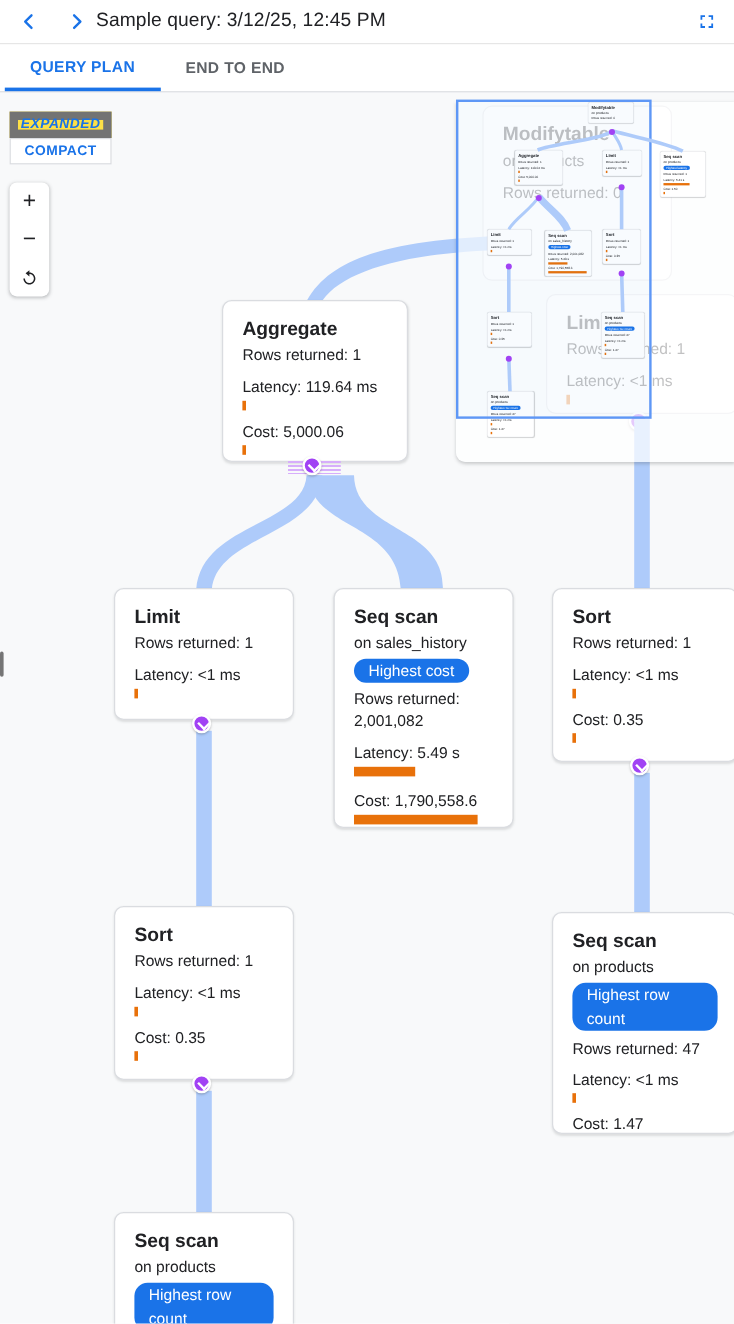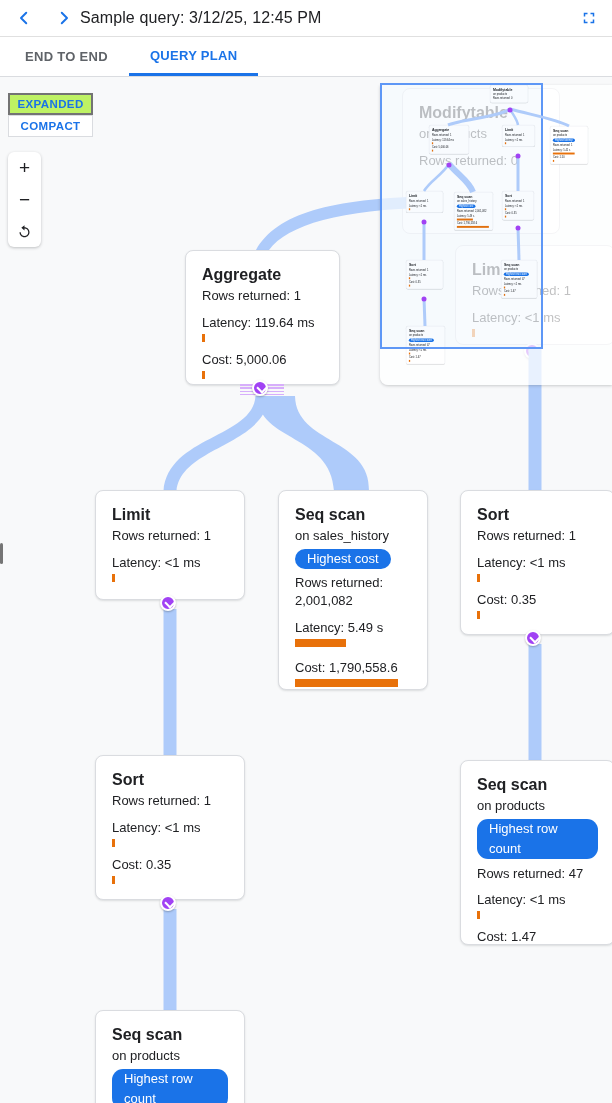--- a/index.html
+++ b/index.html
@@ -48,21 +48,21 @@
              padding:13px 16px; z-index:1; }
 
   
   .links { position:absolute; left:0; top:0; z-index:2; pointer-events:none; }
 
   
   .mode-btns { position:absolute; left:8px; top:93px; z-index:6; display:flex; flex-direction:column; }
   .mode-btn { width:85px; height:22px; font-size:11.5px; font-weight:700; letter-spacing:.4px;
               color:#1a73e8; background:#fff; border:1px solid #dadce0; display:flex;
               align-items:center; justify-content:center; cursor:pointer; font-family:inherit; }
-  .mode-btn.active { background:#bef264; border:2px solid #737373; }
+  .mode-btn.active { background:#fde047; border:7px solid #737373;font-style:italic; }
   .zoomctl { position:absolute; left:8px; top:152px; width:33px; height:95px; background:#fff;
              border-radius:6px; box-shadow:0 1px 3px rgba(60,64,67,.3); z-index:6;
              display:flex; flex-direction:column; }
   .zbtn { flex:1; display:flex; align-items:center; justify-content:center; font-size:19px;
           color:#202124; cursor:pointer; background:none; border:none; font-family:inherit; }
 
   
   .minimap { position:absolute; left:380px; top:85px; width:232px; height:300px;
              background:rgba(255,255,255,.72); border-radius:0 0 0 8px;
              box-shadow:0 1px 3px rgba(60,64,67,.25); z-index:5; }
@@ -348,15 +348,15 @@
   <div class="fs-btn">
     <span style="display:flex;">
       <svg width="18" height="18" viewBox="0 0 24 24" fill="#1a73e8">
           <path d="M7 14H5v5h5v-2H7v-3zm-2-4h2V7h3V5H5v5zm12 7h-3v2h5v-5h-2v3zM14 5v2h3v3h2V5h-5z"></path>
         </svg>
     </span>
   </div>
 </div>
 
 <div class="tabbar">
+  <div class="tab active">QUERY PLAN</div>
   <div class="tab">END TO END</div>
-  <div class="tab active">QUERY PLAN</div>
 </div>
 
 </body></html>

